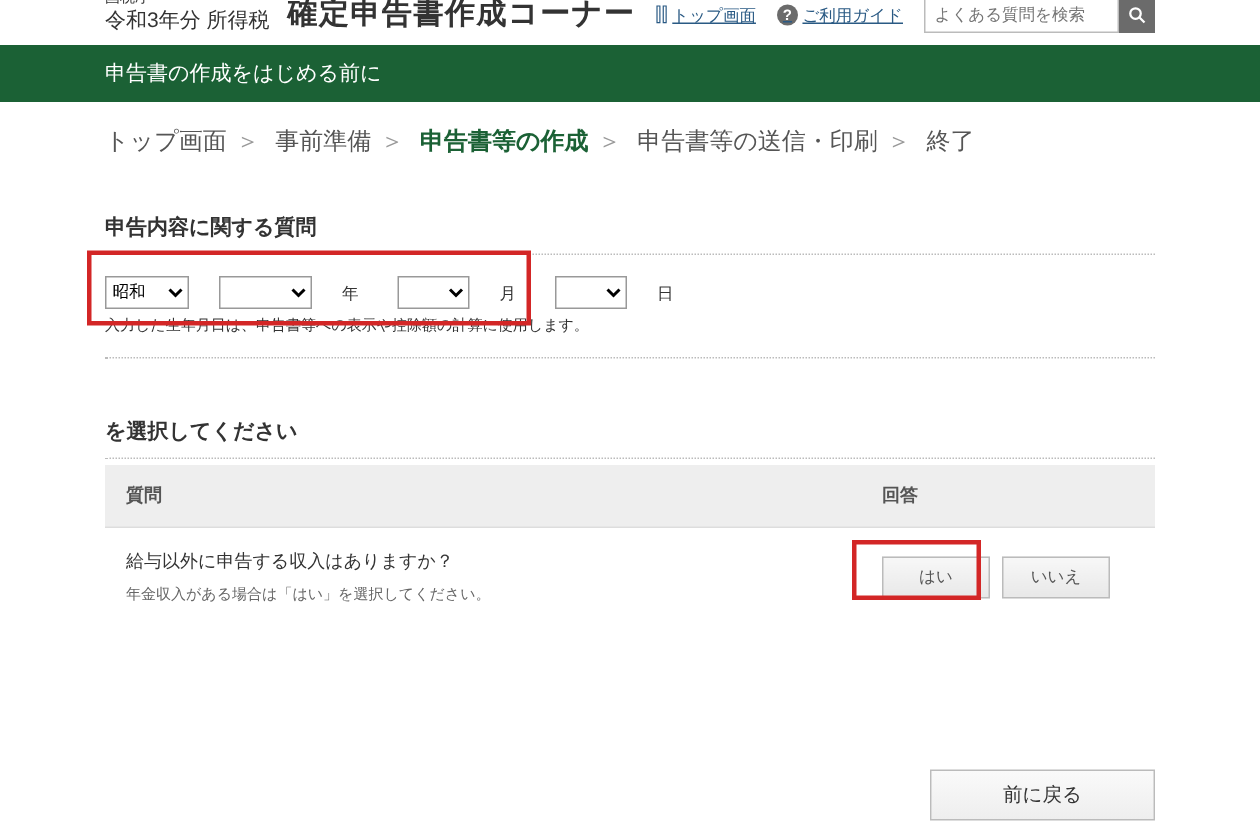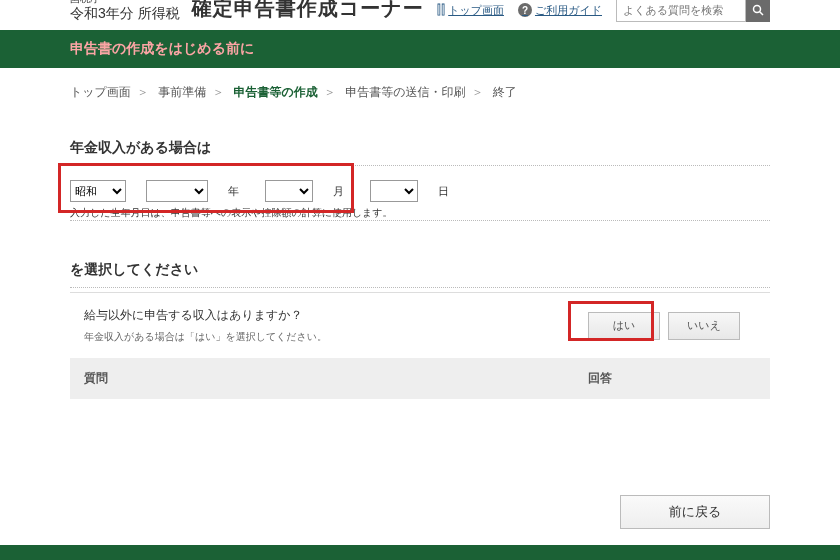--- a/index.html
+++ b/index.html
@@ -10,35 +10,35 @@
     .year-tax{font-size:14px;line-height:1.2}
     .top-title{font-size:20px;font-weight:600;color:#333;letter-spacing:1px}
     .top-right{display:flex;align-items:center;gap:14px}
     .guide-link{font-size:11px;color:#2a5a84;text-decoration:underline;cursor:pointer;display:flex;align-items:center;gap:3px}
     .guide-link .ico{font-size:13px}
     .faq-link{font-size:11px;color:#2a5a84;text-decoration:underline;cursor:pointer;display:flex;align-items:center;gap:3px}
     .faq-link .ico{width:14px;height:14px;border-radius:50%;background:#6b6b6b;color:#fff;font-size:10px;display:flex;align-items:center;justify-content:center;font-weight:bold;text-decoration:none}
     .search-box{display:flex;align-items:stretch}
     .search-box input{border:1px solid #bbb;padding:4px 6px;font-size:11px;width:130px;height:24px}
     .search-box .btn{width:24px;height:24px;background:#6b6b6b;color:#fff;display:flex;align-items:center;justify-content:center;cursor:pointer}
-    .green-bar{background:#1b6135;color:#fca5a5;padding:10px 70px;font-size:14px;font-weight:700}
-    .breadcrumb{padding:16px 70px 8px;font-size:12px;color:#555}
+    .green-bar{background:#1b6135;color:#ffffff;padding:10px 70px;font-size:14px;font-weight:400}
+    .breadcrumb{padding:16px 70px 8px;font-size:16px;color:#555}
     .breadcrumb .item{margin-right:6px}
     .breadcrumb .sep{margin-right:6px;color:#999}
     .breadcrumb .active{color:#1b6135;font-weight:600}
     .content{padding:30px 70px 40px}
     .sec-title{font-size:14px;font-weight:600;color:#333;margin-bottom:8px}
     .dotted{border-bottom:1px dotted #bbb}
     .dob-row{display:flex;align-items:center;gap:20px;padding:14px 0 4px}
     .dob-row select{border:1px solid #999;height:22px;background:#fff;font-size:11px}
     .era{width:56px}
     .yr{width:62px}
     .mo,.dy{width:48px}
     .unit{font-size:11px;margin-right:6px}
-    .note{font-size:10px;color:#333;}
+    .note{font-size:10px;color:#333;margin-bottom:14px}
     .red-box1{position:absolute;border:3px solid #d32626;left:60px;top:152px;width:296px;height:50px;pointer-events:none}
     .section{position:relative;margin-bottom:40px}
     .q-table{width:100%;border-collapse:collapse;margin-top:4px}
     .q-table th{background:#eee;text-align:left;padding:12px 14px;font-weight:600;font-size:12px;color:#555}
     .q-table td{padding:14px;border-top:1px solid #ddd;vertical-align:middle}
     .q-col{width:72%}
     .a-col{width:28%}
     .q-text{font-size:12px;margin-bottom:6px}
     .q-sub{font-size:10px;color:#666}
     .ans-btns{display:flex;gap:8px}
@@ -89,21 +89,21 @@
 <div class="breadcrumb">
   <span class="item">トップ画面</span><span class="sep">＞</span>
   <span class="item">事前準備</span><span class="sep">＞</span>
   <span class="item active">申告書等の作成</span><span class="sep">＞</span>
   <span class="item">申告書等の送信・印刷</span><span class="sep">＞</span>
   <span class="item">終了</span>
 </div>
 
 <div class="content">
   <div class="section rel">
-    <div class="sec-title">年金収入がある場合は</div>
+    <div class="sec-title">申告内容に関する質問</div>
     <div class="dotted"></div>
     <div class="dob-row">
       <select class="era"><option>昭和</option></select>
       <select class="yr"><option></option></select>
       <span class="unit">年</span>
       <select class="mo"><option></option></select>
       <span class="unit">月</span>
       <select class="dy"><option></option></select>
       <span class="unit">日</span>
     </div>
@@ -111,35 +111,35 @@
     <div class="dotted"></div>
     <div class="red-box1" style="left:-12px;top:24px;"></div>
   </div>
 
   <div class="section">
     <div class="sec-title">を選択してください</div>
     <div class="dotted"></div>
     <table class="q-table">
       <tbody>
           <tr>
+        <th class="q-col">質問</th>
+        <th class="a-col">回答</th>
+      </tr>
+      <tr>
         <td>
           <div class="q-text">給与以外に申告する収入はありますか？</div>
           <div class="q-sub">年金収入がある場合は「はい」を選択してください。</div>
         </td>
         <td class="answer-cell">
           <div class="ans-btns">
             <div class="ans-btn">はい</div>
             <div class="ans-btn">いいえ</div>
           </div>
           <div class="red-box2" style="left:-6px;top:8px;width:86px;height:40px;"></div>
         </td>
-      </tr>
-      <tr>
-        <th class="q-col">質問</th>
-        <th class="a-col">回答</th>
       </tr>
     </tbody>
       </table>
   </div>
 </div>
 
 <div class="nav-row">
   <div class="nav-btn nav-back">前に戻る</div>
 </div>
 

